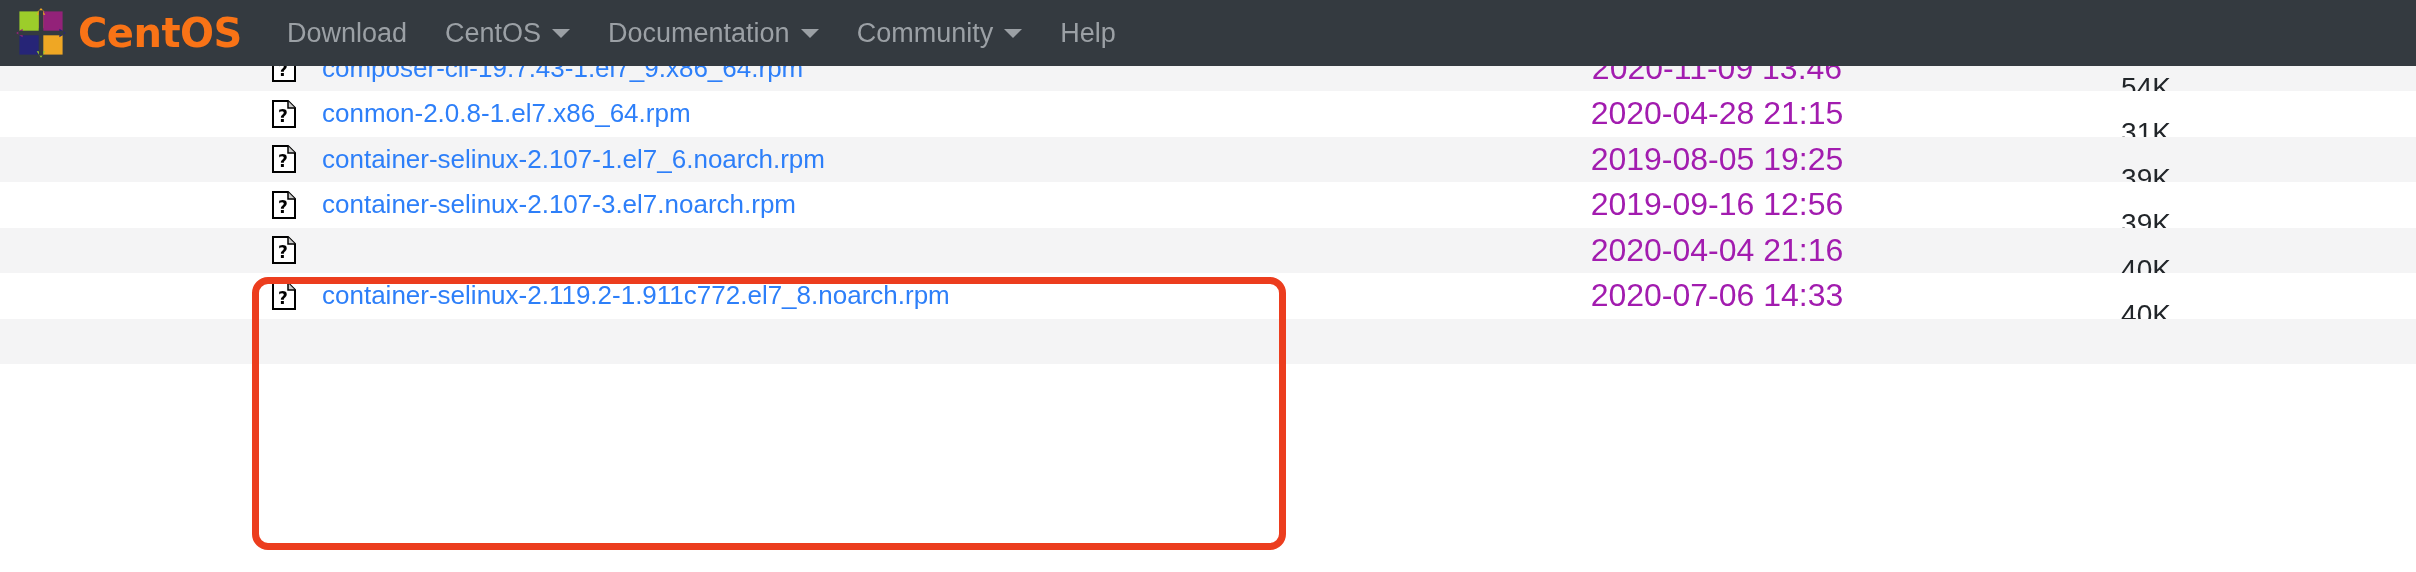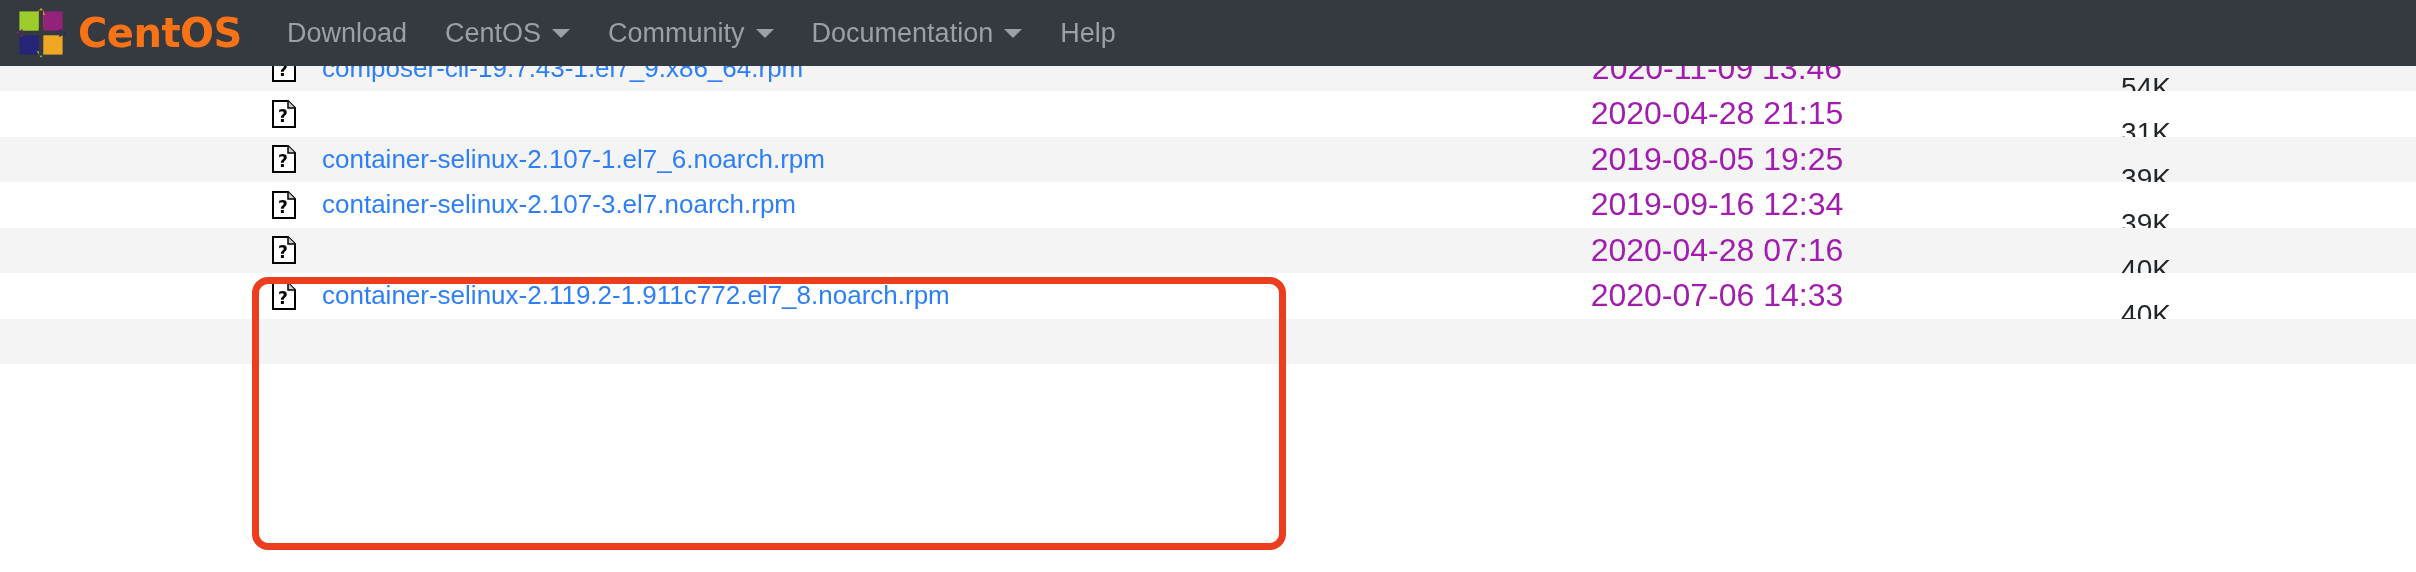--- a/index.html
+++ b/index.html
@@ -187,20 +187,21 @@
 
   <div class="row odd">
     <div class="cell-name">
       <span class="fileicon">
         <svg width="24" height="28" viewBox="0 0 24 28" xmlns="http://www.w3.org/2000/svg">
           <path d="M1 1 H16 L23 8 V27 H1 Z" fill="#ffffff" stroke="#000000" stroke-width="2"></path>
           <path d="M16 1 L16 8 L23 8" fill="#cccccc" stroke="#000000" stroke-width="1.5"></path>
           <text x="11" y="22" font-size="17" font-weight="bold" text-anchor="middle" font-family="DejaVu Sans, sans-serif" fill="#000000">?</text>
         </svg>
       </span>
+      <a class="filelink">conmon-2.0.8-1.el7.x86_64.rpm</a>
     </div>
     <div class="cell-date">2020-04-28 21:15</div>
     <div class="cell-size">31K</div>
   </div>
 
   <div class="row even">
     <div class="cell-name">
       <span class="fileicon">
         <svg width="24" height="28" viewBox="0 0 24 28" xmlns="http://www.w3.org/2000/svg">
           <path d="M1 1 H16 L23 8 V27 H1 Z" fill="#ffffff" stroke="#000000" stroke-width="2"></path>
@@ -218,35 +219,35 @@
     <div class="cell-name">
       <span class="fileicon">
         <svg width="24" height="28" viewBox="0 0 24 28" xmlns="http://www.w3.org/2000/svg">
           <path d="M1 1 H16 L23 8 V27 H1 Z" fill="#ffffff" stroke="#000000" stroke-width="2"></path>
           <path d="M16 1 L16 8 L23 8" fill="#cccccc" stroke="#000000" stroke-width="1.5"></path>
           <text x="11" y="22" font-size="17" font-weight="bold" text-anchor="middle" font-family="DejaVu Sans, sans-serif" fill="#000000">?</text>
         </svg>
       </span>
       <a class="filelink">container-selinux-2.107-3.el7.noarch.rpm</a>
     </div>
-    <div class="cell-date">2019-09-16 12:34</div>
+    <div class="cell-date">2019-09-16 12:56</div>
     <div class="cell-size">39K</div>
   </div>
 
   <div class="row even">
     <div class="cell-name">
       <span class="fileicon">
         <svg width="24" height="28" viewBox="0 0 24 28" xmlns="http://www.w3.org/2000/svg">
           <path d="M1 1 H16 L23 8 V27 H1 Z" fill="#ffffff" stroke="#000000" stroke-width="2"></path>
           <path d="M16 1 L16 8 L23 8" fill="#cccccc" stroke="#000000" stroke-width="1.5"></path>
           <text x="11" y="22" font-size="17" font-weight="bold" text-anchor="middle" font-family="DejaVu Sans, sans-serif" fill="#000000">?</text>
         </svg>
       </span>
     </div>
-    <div class="cell-date">2020-04-28 07:16</div>
+    <div class="cell-date">2020-04-04 21:16</div>
     <div class="cell-size">40K</div>
   </div>
 
   <div class="row odd">
     <div class="cell-name">
       <span class="fileicon">
         <svg width="24" height="28" viewBox="0 0 24 28" xmlns="http://www.w3.org/2000/svg">
           <path d="M1 1 H16 L23 8 V27 H1 Z" fill="#ffffff" stroke="#000000" stroke-width="2"></path>
           <path d="M16 1 L16 8 L23 8" fill="#cccccc" stroke="#000000" stroke-width="1.5"></path>
           <text x="11" y="22" font-size="17" font-weight="bold" text-anchor="middle" font-family="DejaVu Sans, sans-serif" fill="#000000">?</text>
@@ -300,24 +301,24 @@
 
   <nav class="nav-links">
     <a class="nav-item">
       <span>Download</span>
     </a>
     <a class="nav-item">
       <span>CentOS</span>
       <span class="caret"></span>
     </a>
     <a class="nav-item">
+      <span>Documentation</span>
+      <span class="caret"></span>
+    </a>
+    <a class="nav-item">
       <span>Community</span>
       <span class="caret"></span>
     </a>
     <a class="nav-item">
-      <span>Documentation</span>
-      <span class="caret"></span>
-    </a>
-    <a class="nav-item">
       <span>Help</span>
     </a>
   </nav>
 </div>
 
 </body></html>

